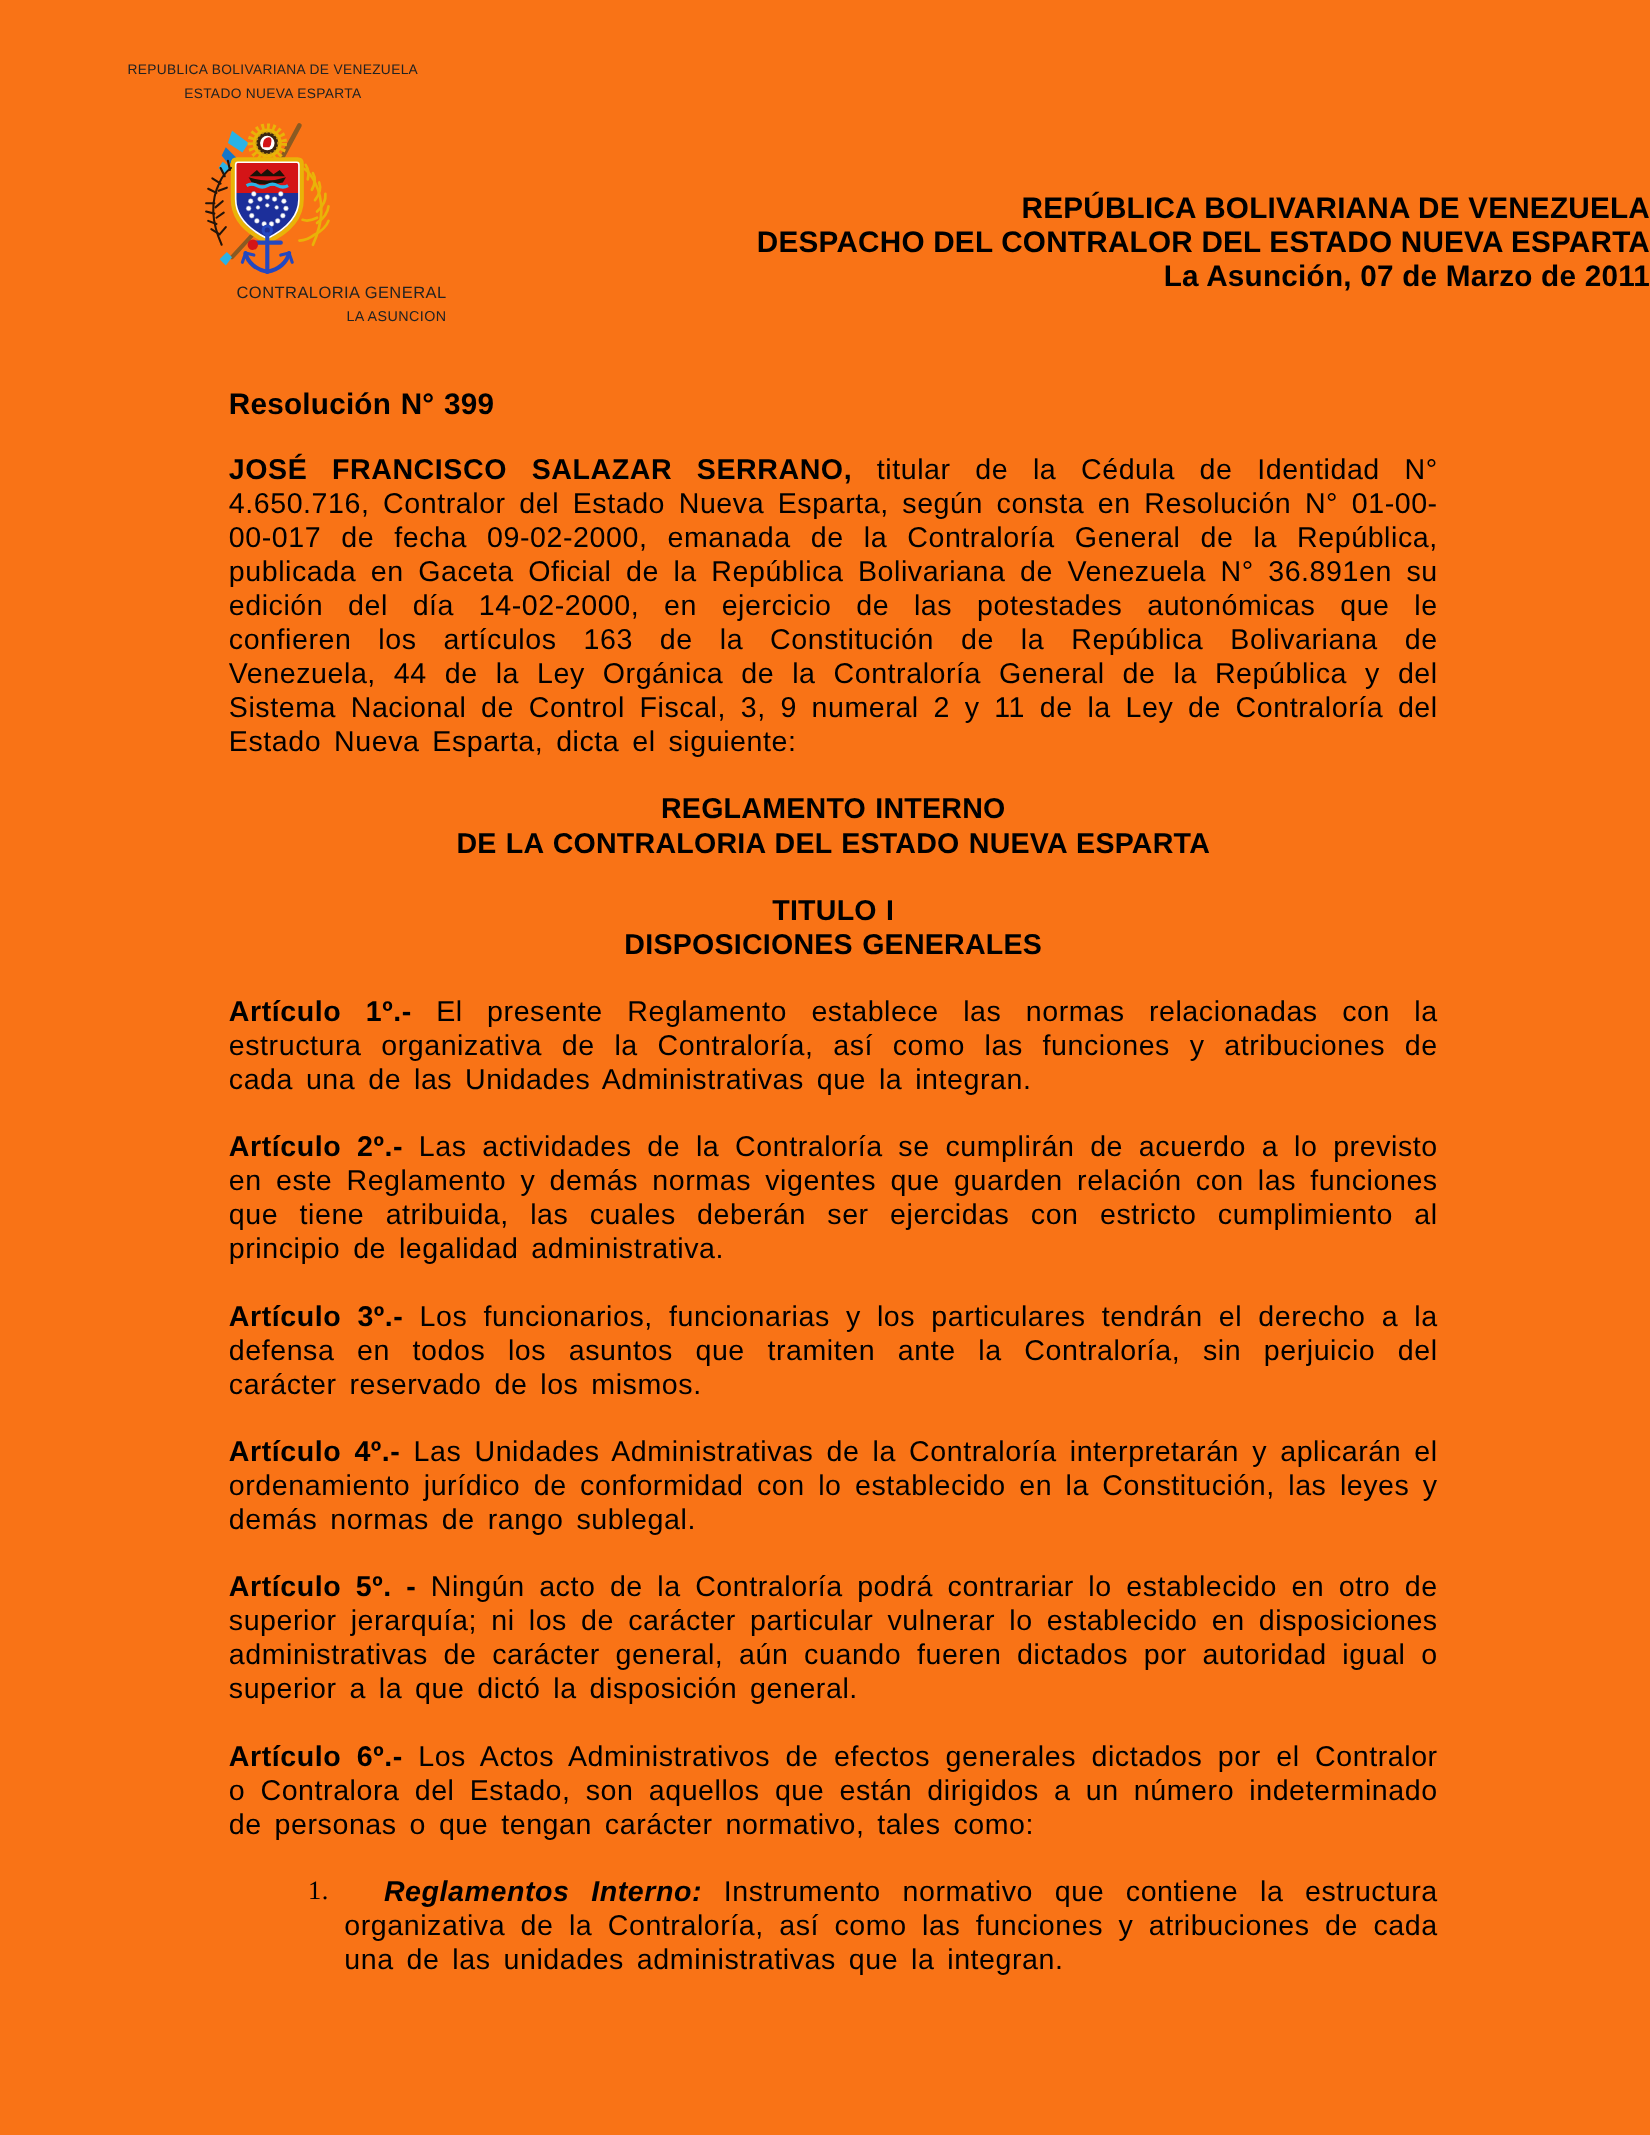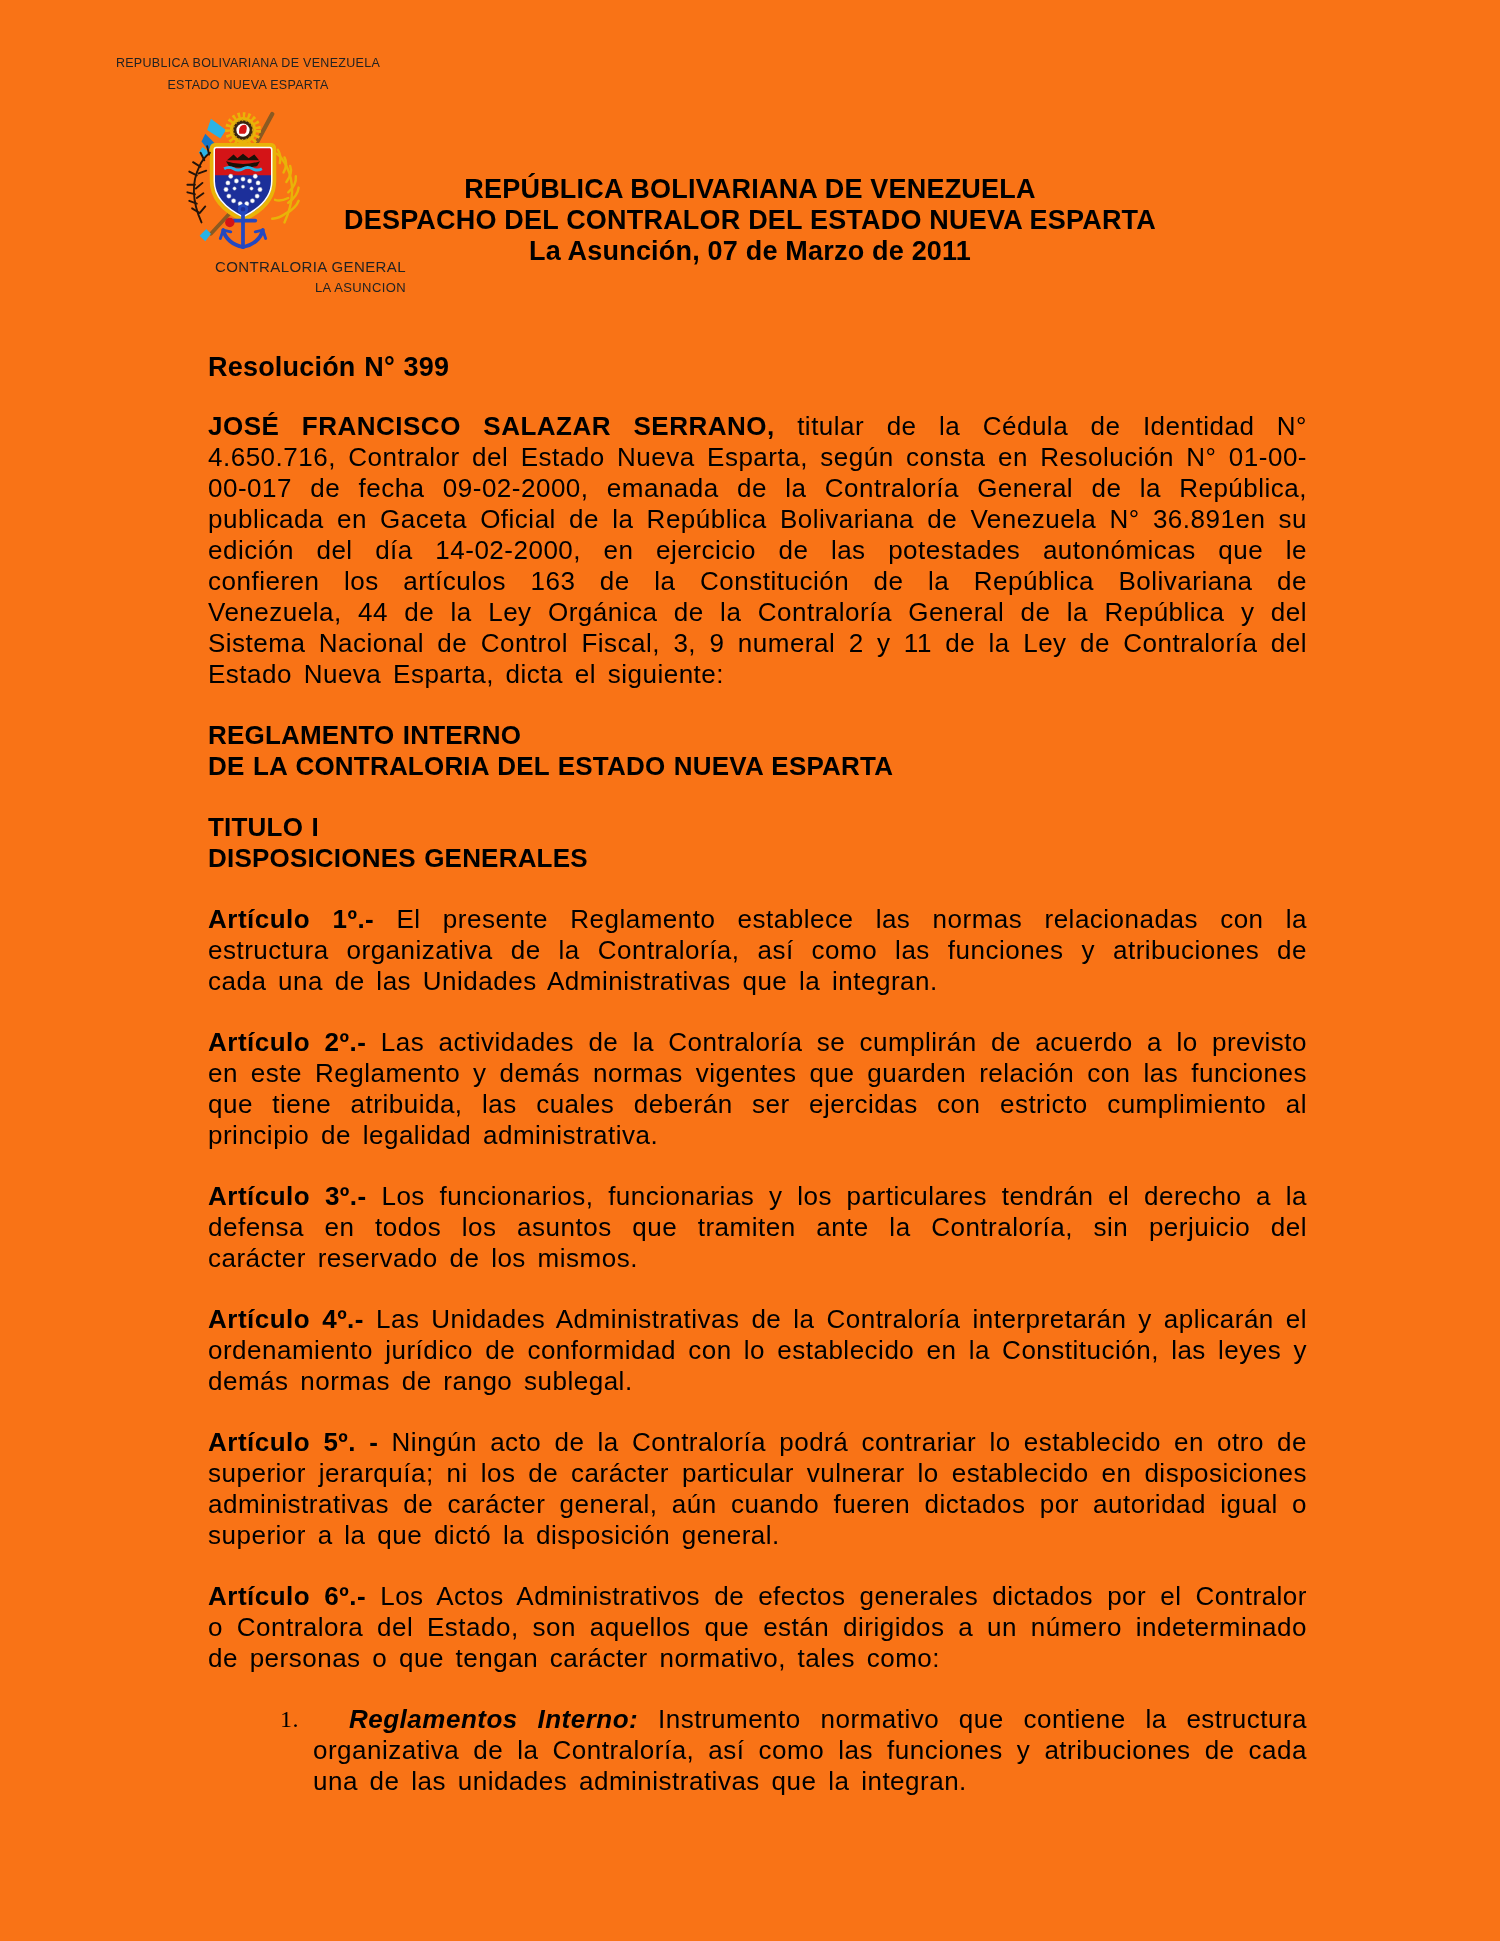--- a/index.html
+++ b/index.html
@@ -43,21 +43,21 @@
   }
   .lh-cap.c1 { top: 258px; font-size: 15px; letter-spacing: 0.4px; }
   .lh-cap.c2 { top: 280px; font-size: 13px; letter-spacing: 0.4px; }
 
   
   .doc-header {
     position: absolute;
     top: 174px;
     left: 0;
     width: 1500px;
-    text-align: center;
+    text-align: right;
     font-size: 27px;
     font-weight: bold;
     line-height: 31px;
     letter-spacing: 0.2px;
   }
   .doc-header .plain { font-weight: normal; }
 
   
   .doc-body {
     position: absolute;
@@ -75,20 +75,21 @@
     font-size: 27px;
     margin: 0 0 28px 0;
     text-align: left;
     letter-spacing: 0.2px;
     word-spacing: 1px;
   }
   .para { margin: 0 0 30px 0; }
   .b  { font-weight: bold; }
   .bi { font-weight: bold; font-style: italic; }
   .center-head {
+    text-align: center;
     font-weight: bold;
     margin: 0 0 30px 0;
     letter-spacing: 0.2px;
     word-spacing: 1px;
   }
   .list-item {
     position: relative;
     padding-left: 105px;
     text-indent: 36px;
     margin: 0;

